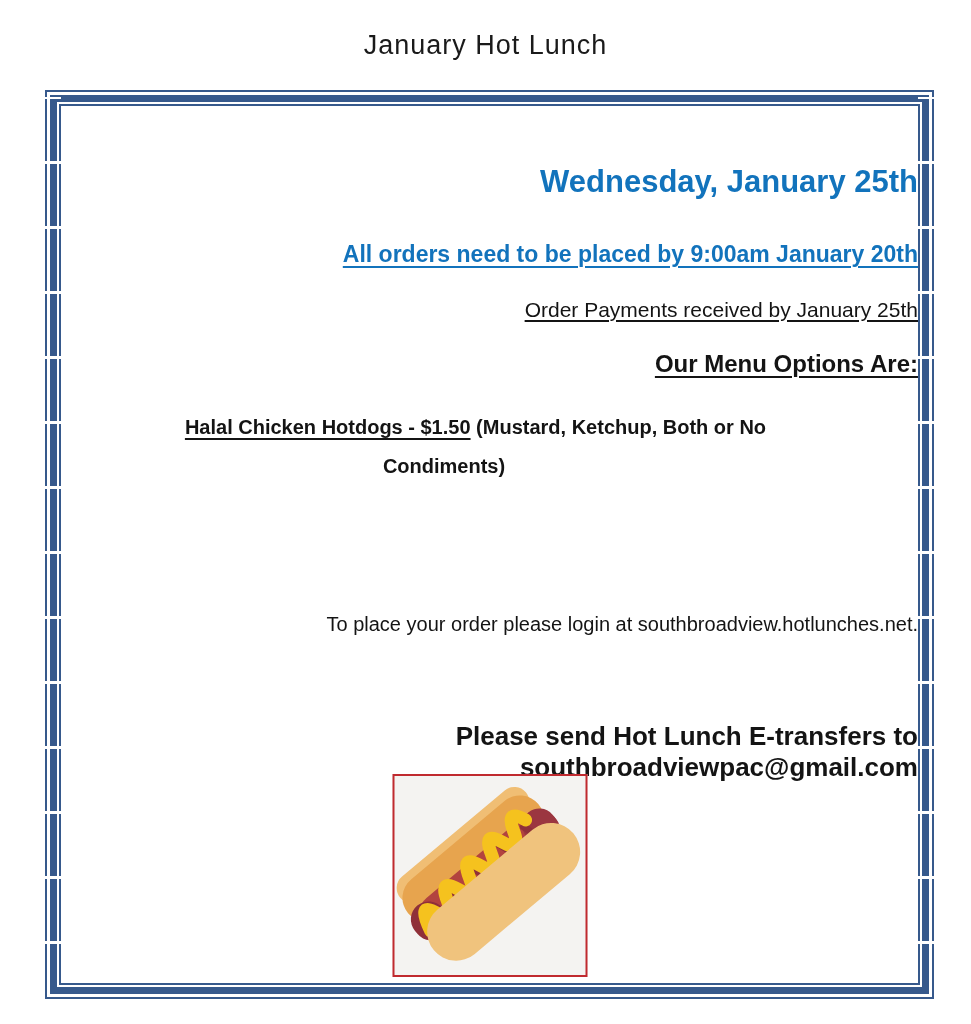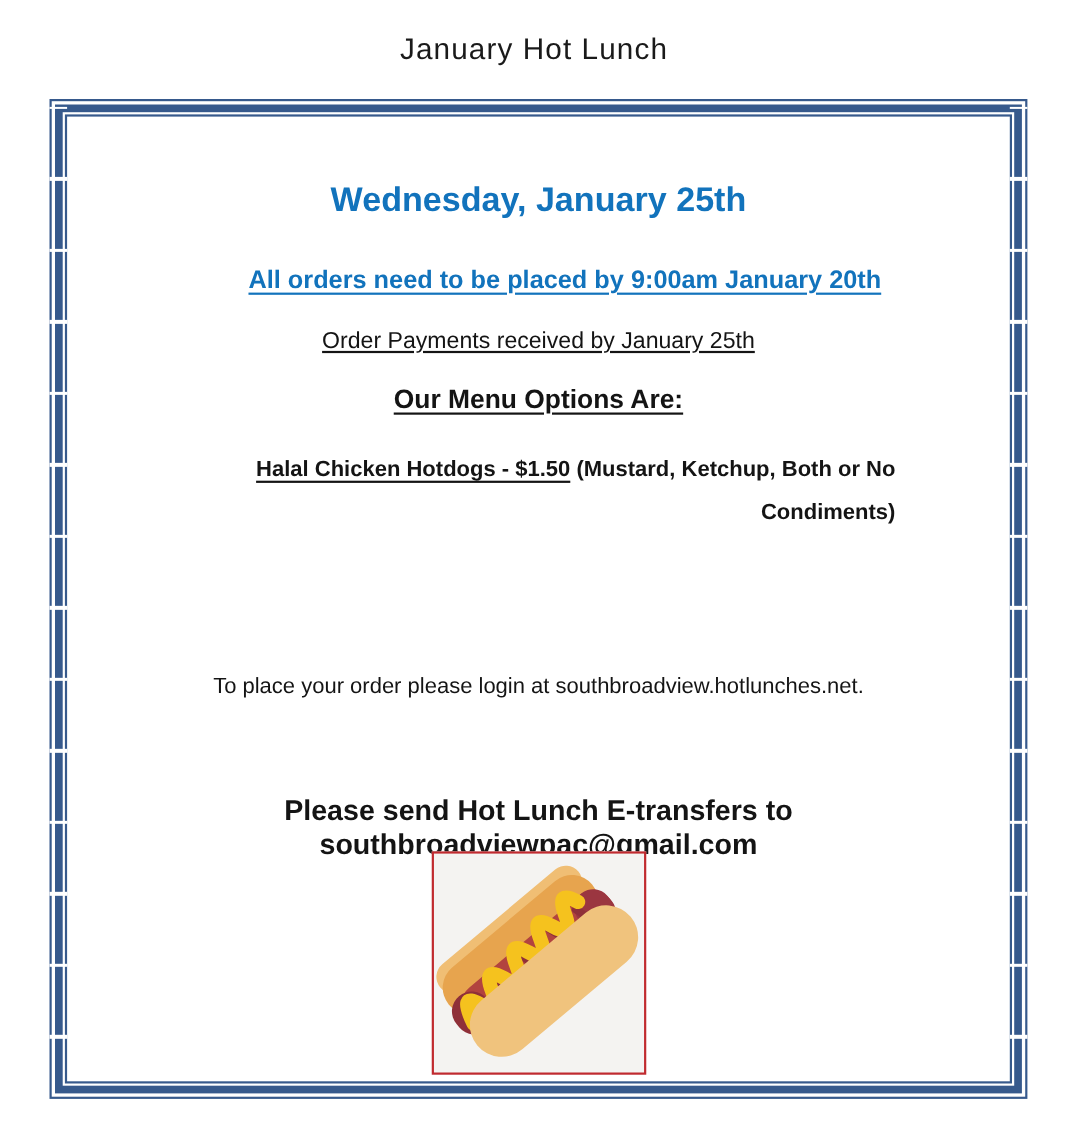--- a/index.html
+++ b/index.html
@@ -26,38 +26,38 @@
   }
   .ticks-left,.ticks-right{
     position:absolute;top:-2px;bottom:-2px;width:16px;z-index:5;pointer-events:none;
     background:repeating-linear-gradient(to bottom,transparent 0,transparent 62px,#ffffff 62px,#ffffff 65px);
     background-position:0 9px;
   }
   .ticks-left{left:-2px;}
   .ticks-right{right:-2px;}
   
   .blk{position:absolute;left:0;right:0;}
-  .center{text-align:center;}
+  .center{text-align:right;}
   .h-date{top:58px;font-size:31px;font-weight:bold;color:#1273BC;}
   .h-deadline{
     top:135px;font-size:23px;font-weight:bold;color:#1273BC;
     text-decoration:underline;text-decoration-thickness:2px;text-underline-offset:4px;margin-left:48px;
   }
   .p-payment{
     top:192px;font-size:21px;
     text-decoration:underline;text-decoration-thickness:1.5px;text-underline-offset:3px;
   }
   .h-menu{
     top:244px;font-size:24px;font-weight:bold;
     text-decoration:underline;text-decoration-thickness:2px;text-underline-offset:4px;
   }
   .menu-item{
     position:absolute;left:13px;max-width:740px;
     font-size:20px;font-weight:bold;line-height:39px;
-    text-indent:63px;text-align:right;white-space:pre-wrap;
+    text-indent:63px;text-align:center;white-space:pre-wrap;
   }
   .menu-1{top:302px;}
   .menu-2{top:396px;}
   .menu-3{top:450px;}
   .u{
     text-decoration:underline;text-decoration-thickness:2px;text-underline-offset:4px;
   }
   .p-login{top:507px;font-size:20px;}
   .p-contact{top:560px;font-size:20px;}
   .p-etransfer{top:615px;font-size:26px;font-weight:bold;}

